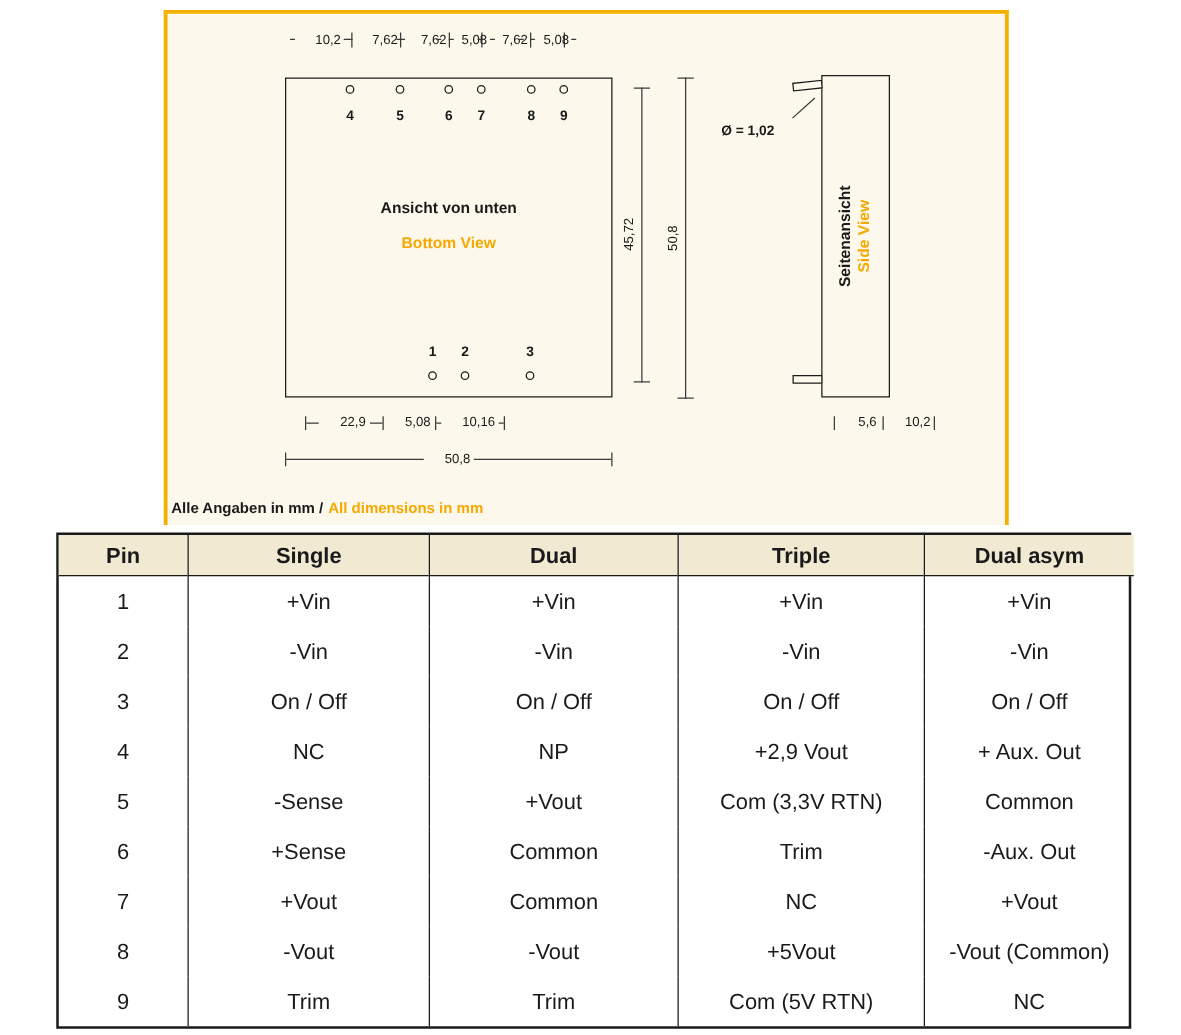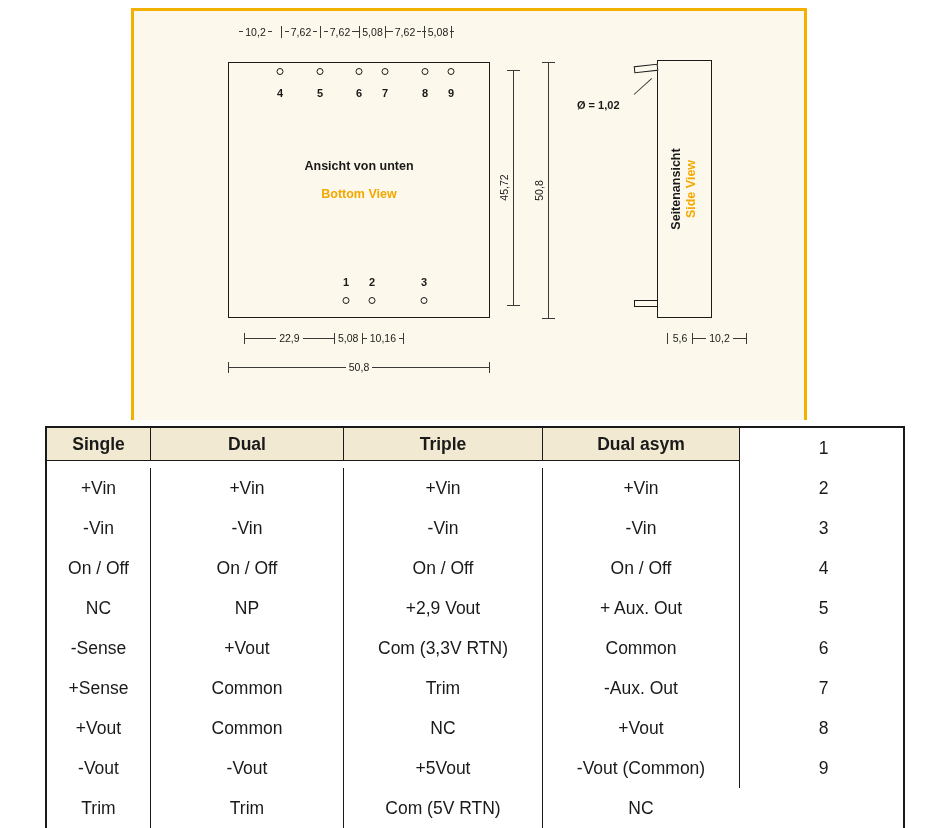--- a/index.html
+++ b/index.html
@@ -24,21 +24,21 @@
   .pin-circle { width:7px; height:7px; border:1.2px solid #1b1b1b; border-radius:50%;
                 transform:translateX(-50%); background:transparent; }
   .pin-num { font-size:11px; font-weight:bold; transform:translateX(-50%); }
 
   
   .top-dims { left:230px; top:25px; height:13px; display:flex; align-items:center; }
   .dim-cell { display:flex; align-items:center; justify-content:center; height:12px;
               border-right:1px solid #3a3a3a; }
   .dim-cell::before, .dim-cell::after { content:""; width:4px; height:1px; background:#3a3a3a;
               margin:0 1px; flex:none; }
-  .dim-label { font-size:10.5px; white-space:nowrap; padding:0 1px; }
+  .dim-label { font-size:10.5px; white-space:nowrap; padding:0 1px;margin-left:14px; }
 
   .dim-row { display:flex; align-items:center; height:12px; }
   .vtick { width:1px; height:11px; background:#3a3a3a; flex:none; }
   .hline { height:1px; background:#3a3a3a; flex:none; width:4px; }
   .grow  { flex:1; }
   .dim-row .dim-label { padding:0 3px; }
   .dim-fixed { text-align:center; flex:none; }
 
   .vline { width:1px; background:#3a3a3a; }
   .htick { width:13px; height:1px; background:#3a3a3a; }
@@ -174,22 +174,26 @@
   <div class="abs dim-row" style="left:667px;top:332px;width:80px">
     <i class="vtick"></i>
     <span class="dim-label dim-fixed" style="width:24px">5,6</span>
     <i class="vtick"></i>
     <i class="hline grow"></i>
     <span class="dim-label">10,2</span>
     <i class="hline grow"></i>
     <i class="vtick"></i>
   </div>
 
+  <div class="abs units-note">
+    <span class="de">Alle Angaben in mm /</span><span class="en">All dimensions in mm</span>
+  </div>
 
   <div class="abs pin-table">
+    <div class="th">Pin</div>
     <div class="th">Single</div>
     <div class="th">Dual</div>
     <div class="th">Triple</div>
     <div class="th">Dual asym</div>
 
     <div class="td">1</div>
     <div class="td">+Vin</div>
     <div class="td">+Vin</div>
     <div class="td">+Vin</div>
     <div class="td">+Vin</div>

